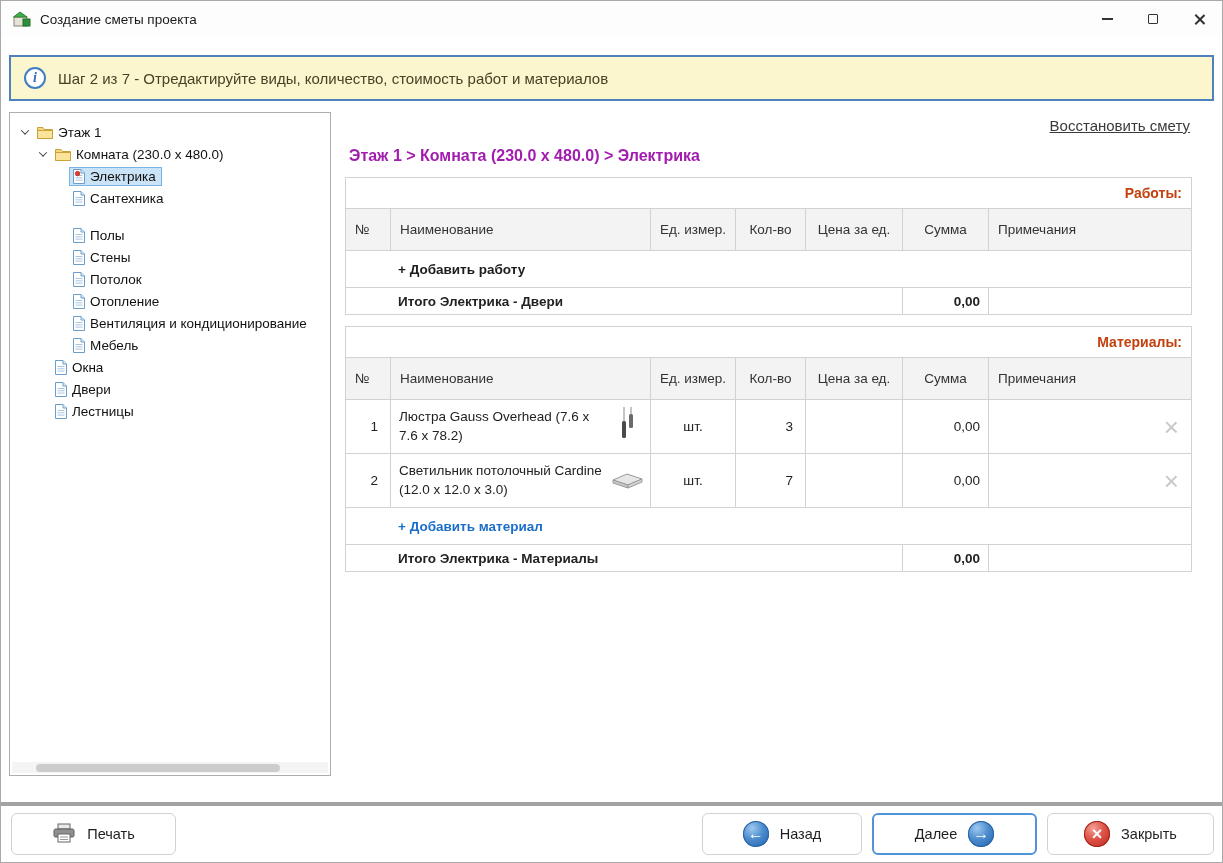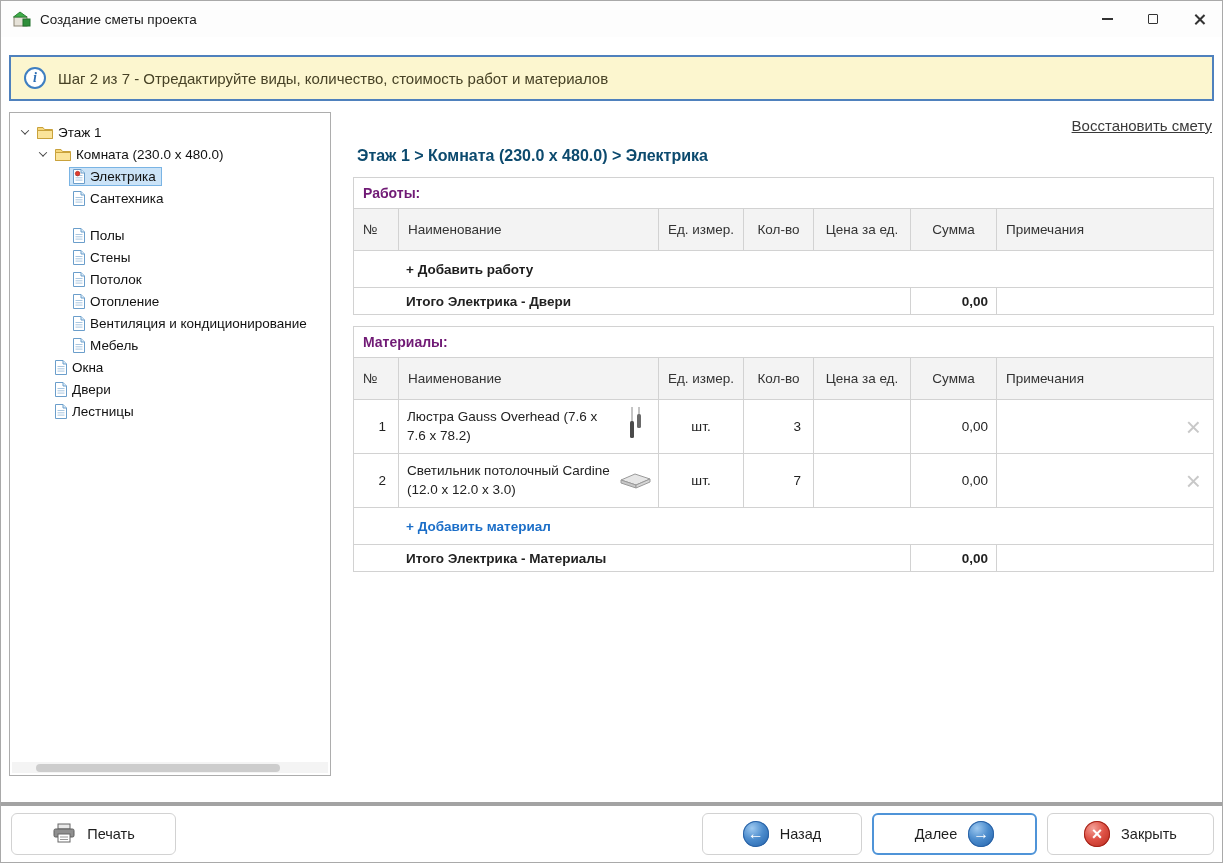--- a/index.html
+++ b/index.html
@@ -34,45 +34,45 @@
     font-size: 15px; color: #474226;
   }
   .info-icon {
     width: 22px; height: 22px; border-radius: 50%; flex: none;
     background: #ffffff; border: 2px solid #3f7fc1; color: #2f6fb5;
     display: inline-flex; align-items: center; justify-content: center;
     font-family: "Liberation Serif", serif; font-style: italic; font-weight: bold; font-size: 14px;
   }
 
   
-  .content { flex: 1; display: flex; padding: 11px 2px 0 8px; gap: 16px; overflow: hidden; }
+  .content { flex: 1; display: flex; padding: 11px 24px 0 8px; gap: 8px; overflow: hidden; }
 
   
   .tree-panel { width: 322px; height: 664px; flex: none; border: 1px solid #adadad; background: #fff; position: relative; padding-top: 8px; overflow: hidden; }
   .tree-row { display: flex; align-items: center; height: 22px; white-space: nowrap; font-size: 13.5px; color: #111; cursor: default; }
   .chev-slot { width: 17px; flex: none; display: inline-flex; justify-content: center; }
   .chev { width: 6px; height: 6px; border-right: 1.6px solid #444; border-bottom: 1.6px solid #444; transform: rotate(45deg) translate(-1px,-1px); }
   .node { display: inline-flex; align-items: center; gap: 5px; padding: 1px 5px 1px 3px; border: 1px solid transparent; }
   .node.selected { background: #cbe3f7; border-color: #7ab4e4; }
   .node-icon { display: inline-flex; flex: none; }
   .hscroll { position: absolute; left: 2px; right: 2px; bottom: 2px; height: 11px; background: #f4f4f4; }
   .hthumb { position: absolute; left: 24px; top: 1.5px; width: 244px; height: 8px; background: #cdcdcd; border-radius: 4px; }
 
   
   .main-panel { flex: 1; padding: 0 6px 0 6px; overflow: hidden; }
   .restore-row { text-align: right; padding: 5px 2px 0 0; }
   .restore-link { font-size: 15px; color: #3a3a3a; text-decoration: underline; cursor: pointer; }
-  .breadcrumb { font-weight: bold; font-size: 16px; color: #0c4a6e; margin: 12px 0 12px 4px; }
+  .breadcrumb { font-weight: bold; font-size: 16px; color: #a21caf; margin: 12px 0 12px 4px; }
 
   
   .est-table { width: 100%; border-collapse: collapse; table-layout: fixed; background: #fff; margin-bottom: 11px; color: #222; }
   .est-table th, .est-table td { border: 1px solid #d2d2d2; }
   col.w0 { width: 45px; } col.w1 { width: 260px; } col.w2 { width: 85px; }
   col.w3 { width: 70px; } col.w4 { width: 97px; } col.w5 { width: 86px; } col.w6 { width: auto; }
-  .tbl-title { text-align: left; font-weight: bold; font-size: 14px; padding: 7px 9px; background: #fff; color: #701a75; }
+  .tbl-title { text-align: right; font-weight: bold; font-size: 14px; padding: 7px 9px; background: #fff; color: #c2410c; }
   .cols th { background: #f3f3f3; font-weight: normal; font-size: 13.5px; color: #333; height: 42px; padding: 0 6px; }
   .cols th:nth-child(1) { text-align: left; padding-left: 9px; }
   .cols th:nth-child(2) { text-align: left; padding-left: 9px; }
   .cols th:nth-child(3), .cols th:nth-child(4), .cols th:nth-child(5), .cols th:nth-child(6) { text-align: center; }
   .cols th:nth-child(7) { text-align: left; padding-left: 9px; }
   .add-row td { padding: 9px 8px 9px 52px; border-radius: 9px; }
   .add-link { font-weight: bold; font-size: 13.5px; cursor: pointer; color: #1c1c1c; }
   .add-link.blue { color: #1b6ec8; }
   .total-row td { font-weight: bold; font-size: 13.5px; height: 27px; }
   .total-label { padding-left: 52px; text-align: left; }

